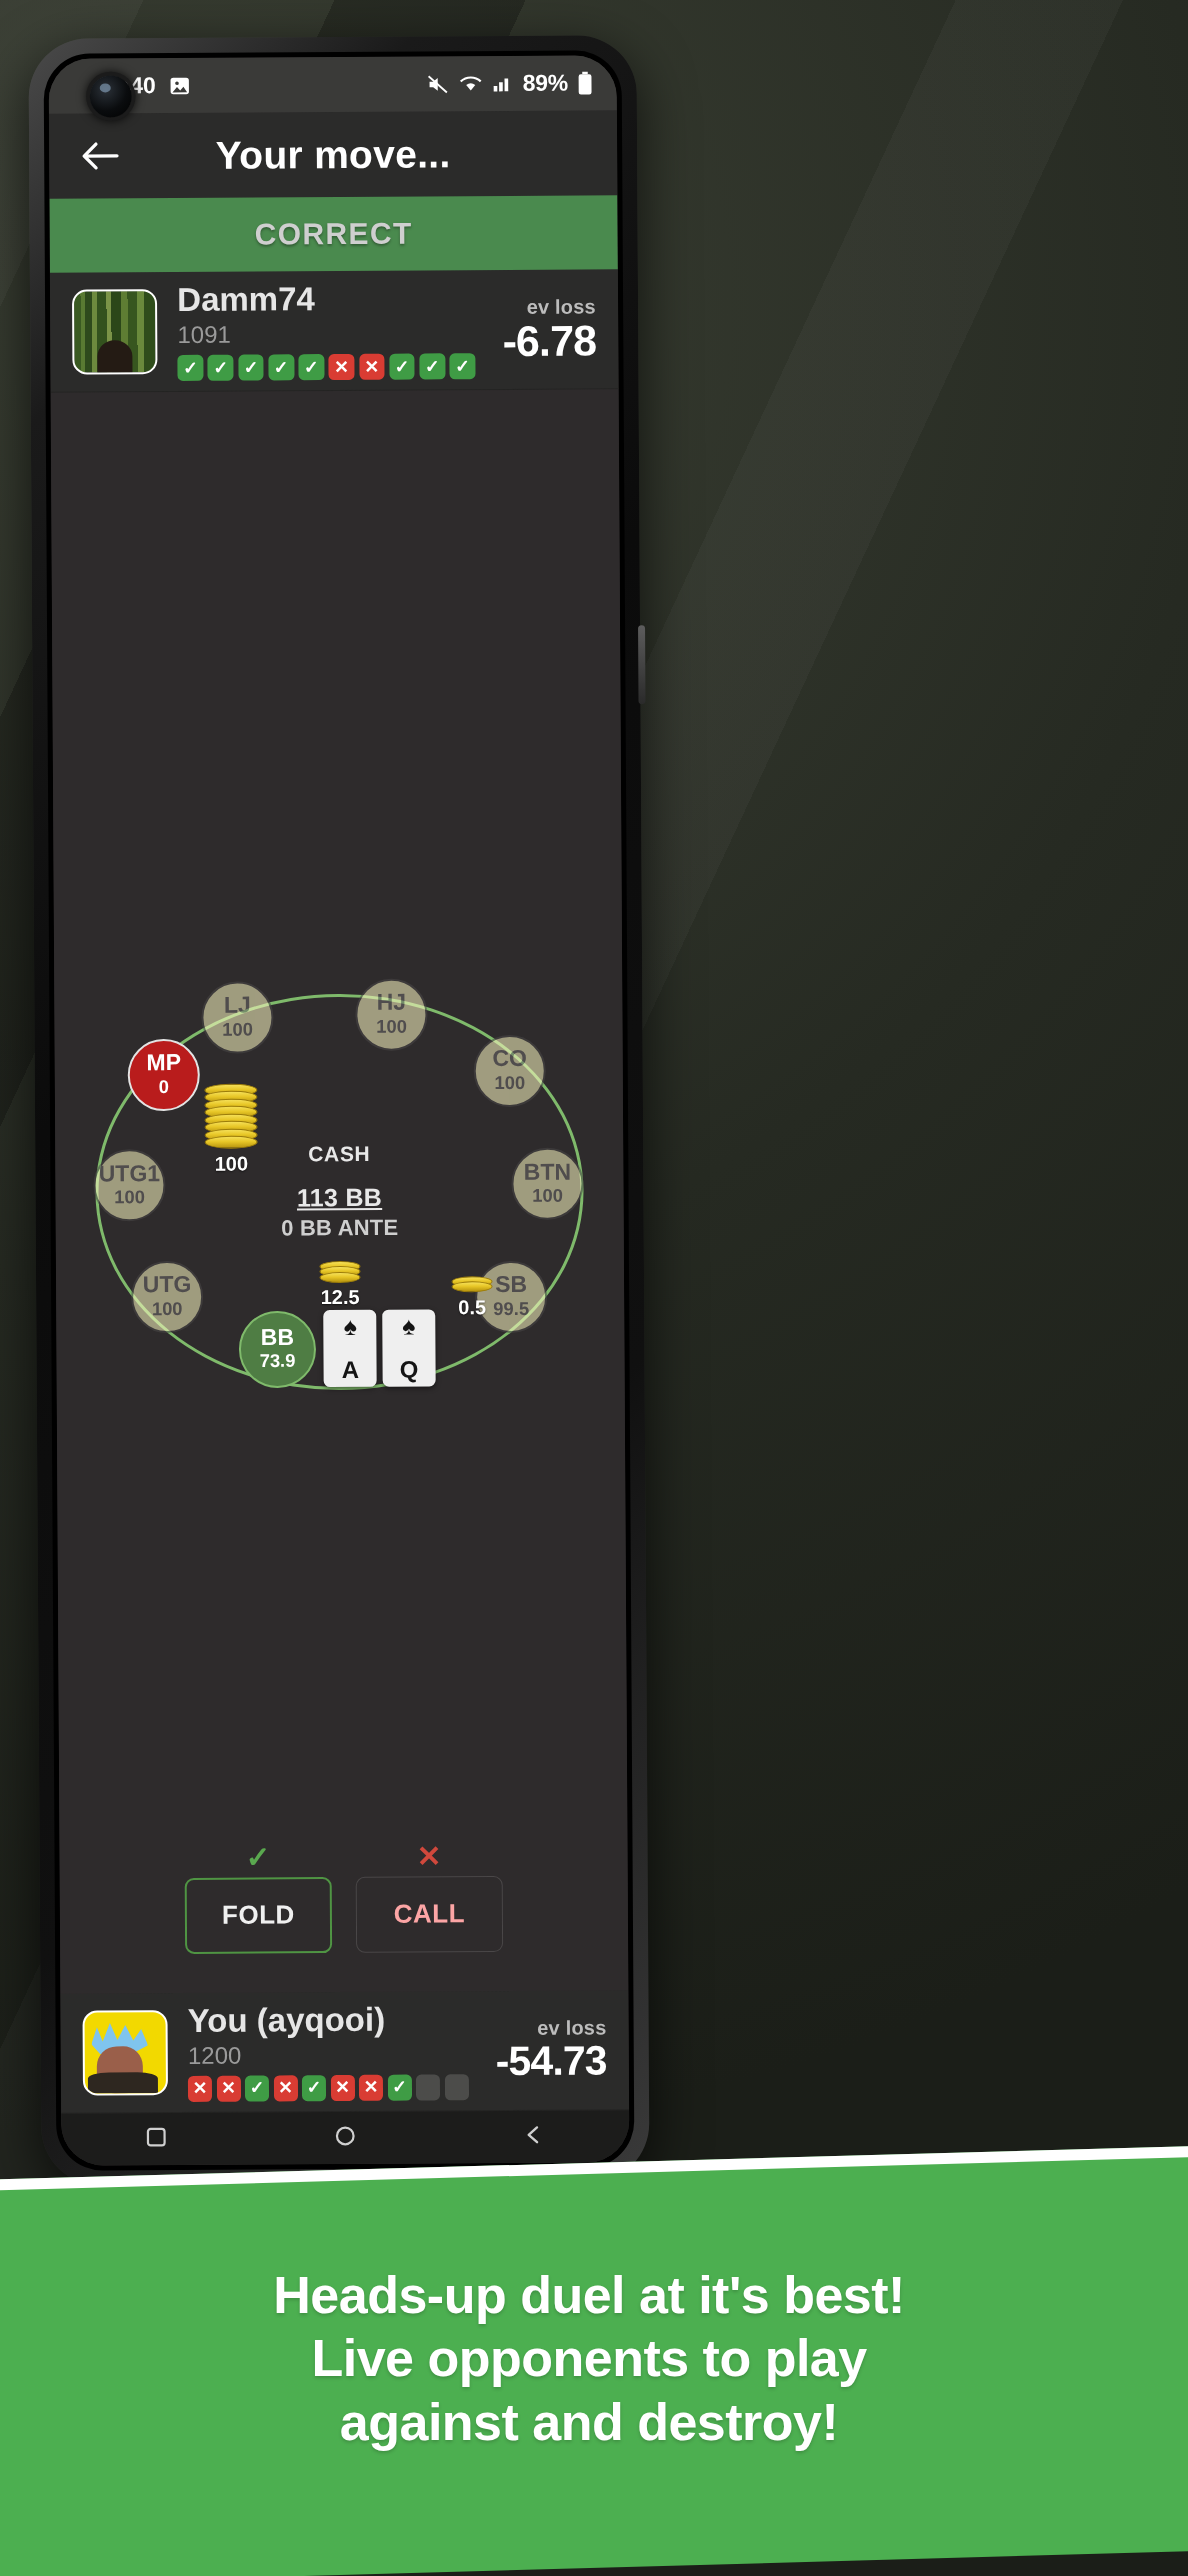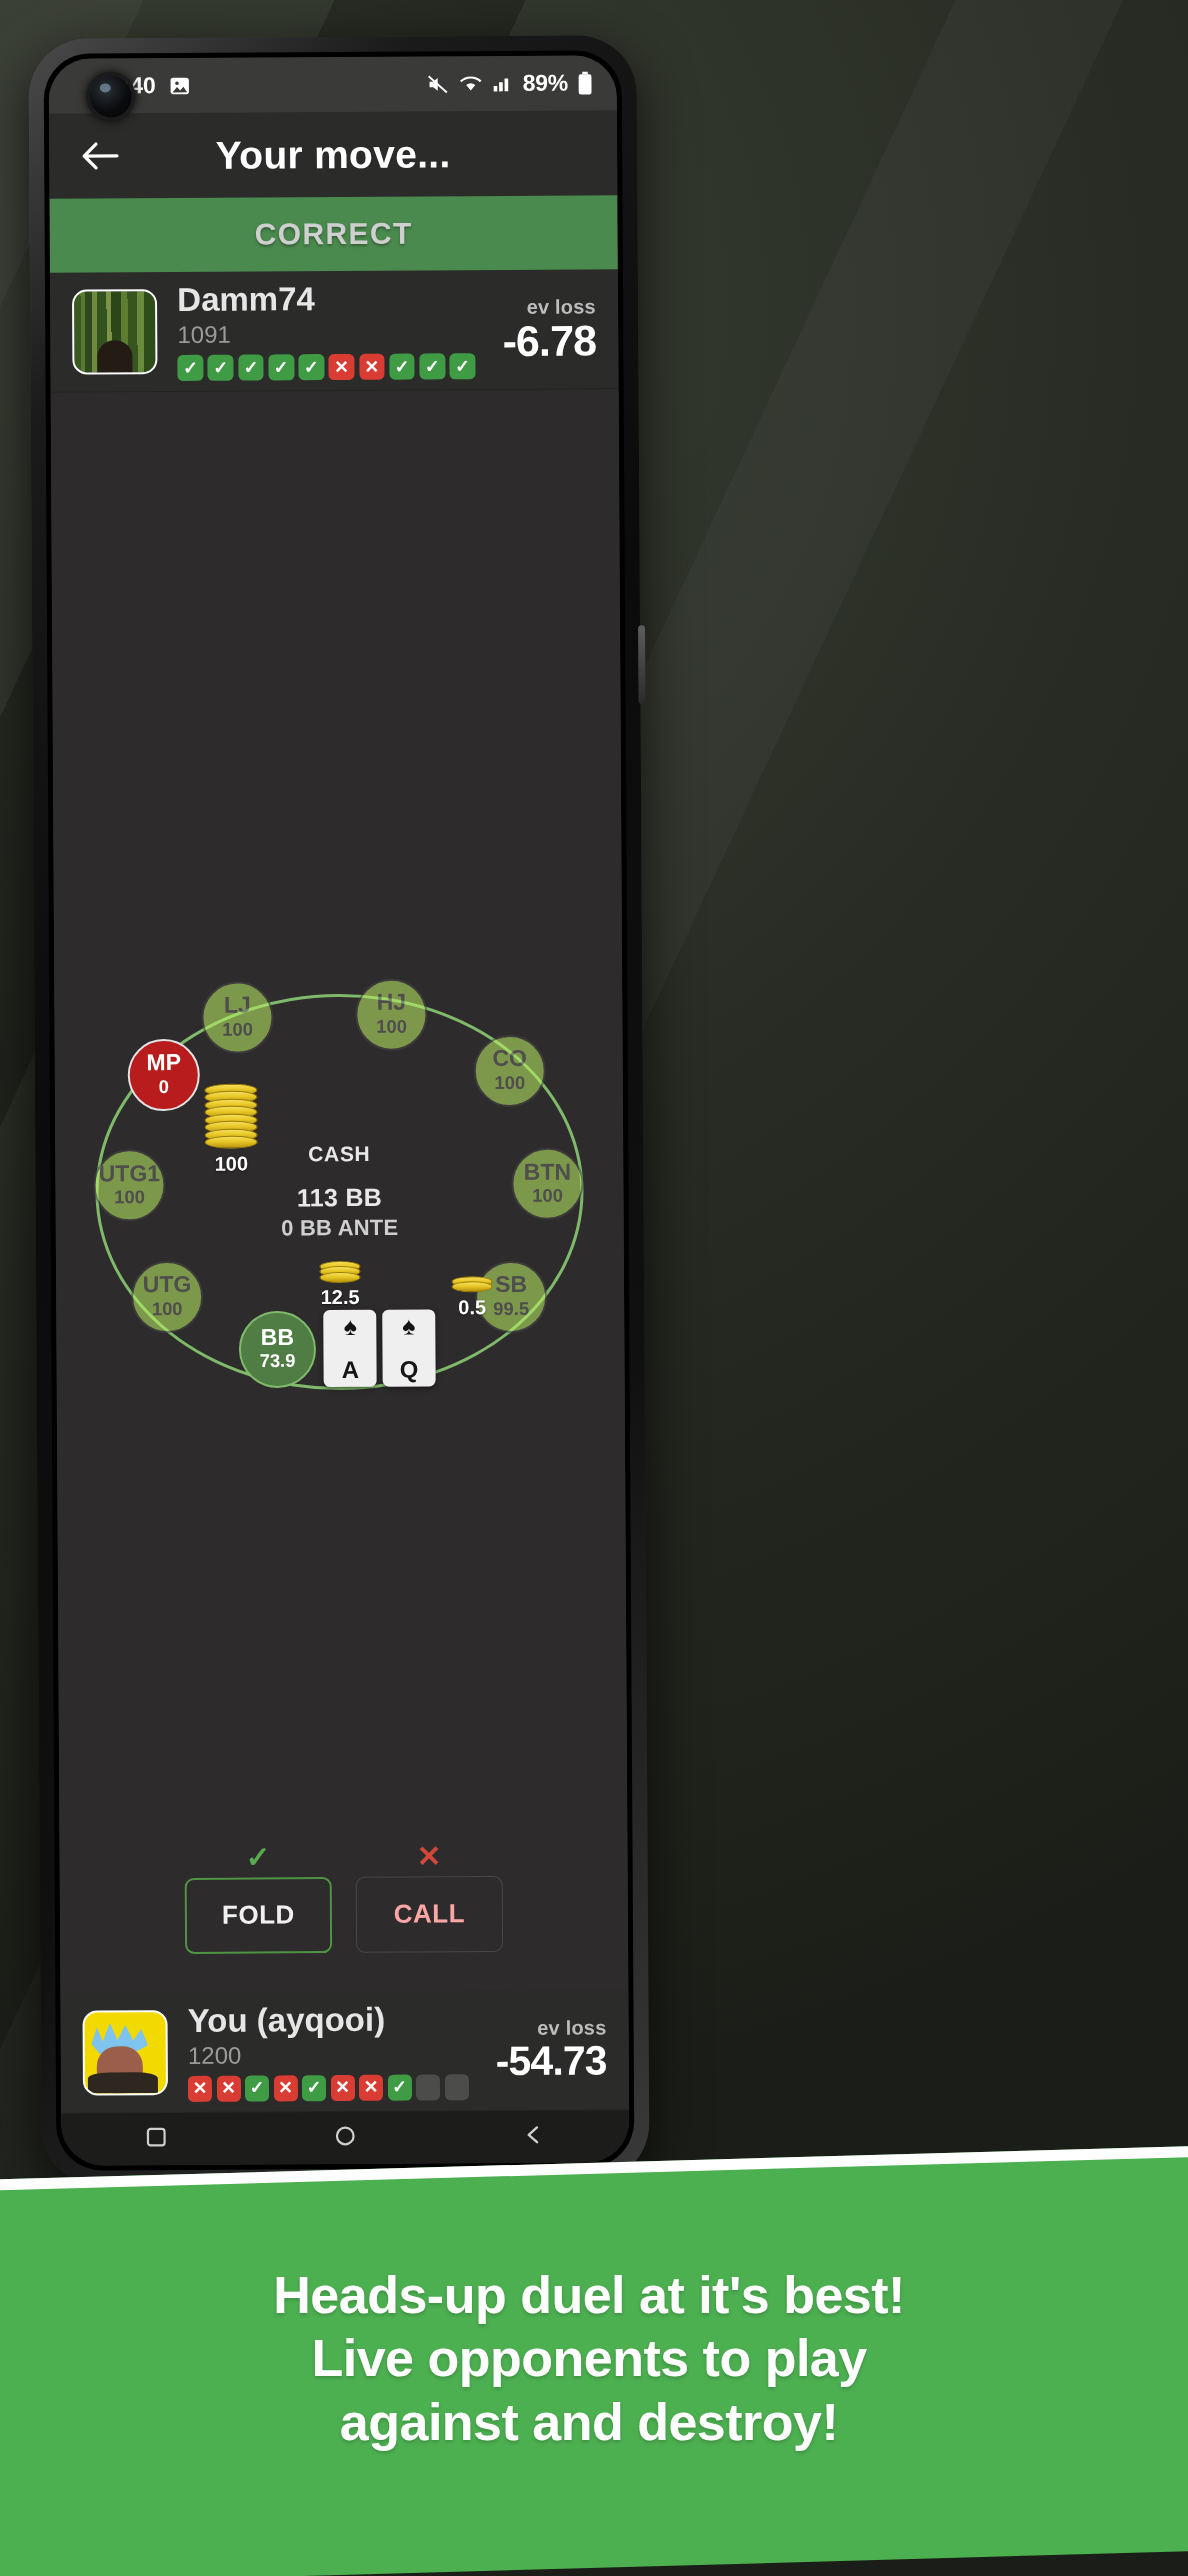--- a/index.html
+++ b/index.html
@@ -203,21 +203,21 @@
     transform:translate(-50%,-50%);
     width:488px; height:396px;
     border:3.7px solid #7fba6b;
     border-radius:50%;
   }
   .seat{
     position:absolute;
     width:72px; height:72px;
     border-radius:50%;
     border:2.8px solid #4a4748;
-    background:#bef264;
+    background:#fef9c3;
     display:flex; flex-direction:column;
     align-items:center; justify-content:center;
     transform:translate(-50%,-50%);
     color:#6d6a6b;
     z-index:3;
   }
   .seat .pos{ font-size:23px; font-weight:700; line-height:1; }
   .seat .stk{ font-size:18.4px; font-weight:600; line-height:1.2; margin-top:1.8px; }
   .seat.active{
     border-color:#e3e3e3; color:#fff;
@@ -228,21 +228,21 @@
     width:77px; height:77px;
   }
   .seat.dim{ opacity:.55; }
 
   .center-info{
     position:absolute; left:50%; top:50%;
     transform:translate(-50%,-50%);
     text-align:center; color:#e8e8e8;
   }
   .ci-1{ font-size:21px; font-weight:700; letter-spacing:0.6px; }
-  .ci-2{ font-size:25px; font-weight:700; letter-spacing:0.3px; margin-top:17px; }
+  .ci-2{ font-size:25px; font-weight:700; letter-spacing:0.3px; margin-top:17px;text-decoration:underline; }
   .ci-3{ font-size:22px; font-weight:600; color:#cfcfcf; margin-top:3.7px; letter-spacing:0.2px; }
 
   
   .chipstack{ position:absolute; text-align:center; transform:translate(-50%,0); z-index:4; }
   .chip-coins{ position:relative; margin:0 auto; }
   .coin{
     width:53px; height:13px;
     background:linear-gradient(180deg,#f5e05a 0%, #e8c727 45%, #b8950f 100%);
     border-radius:50%;
     border:0.9px solid #9c7d0b;

